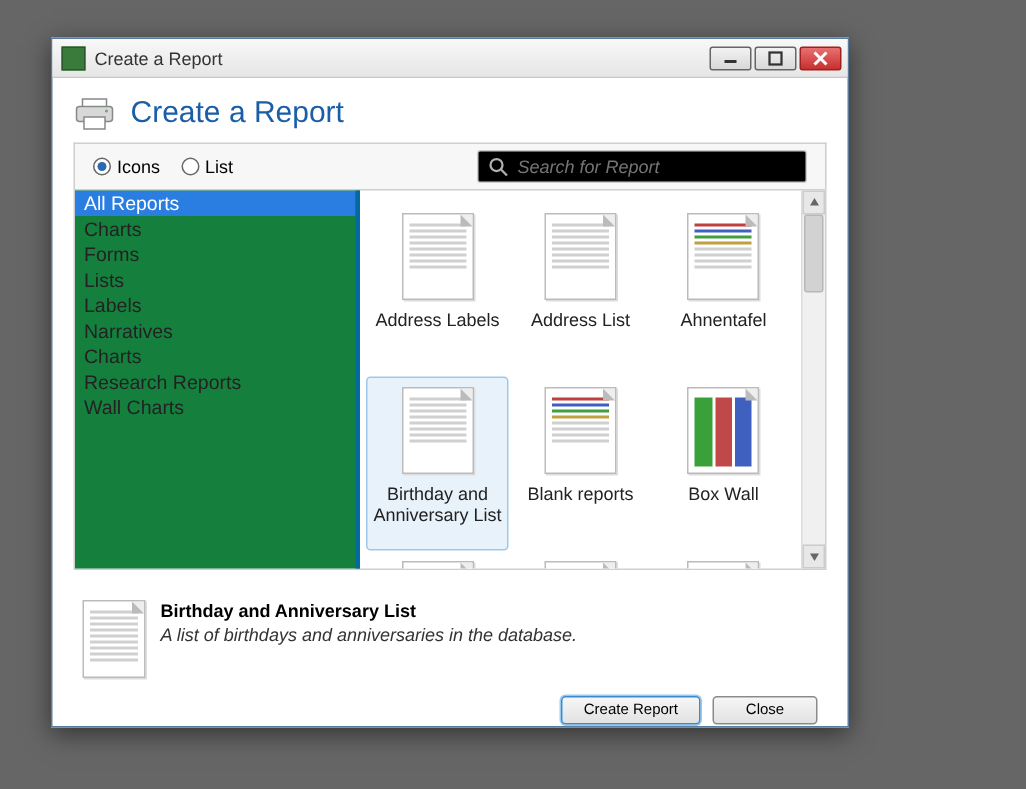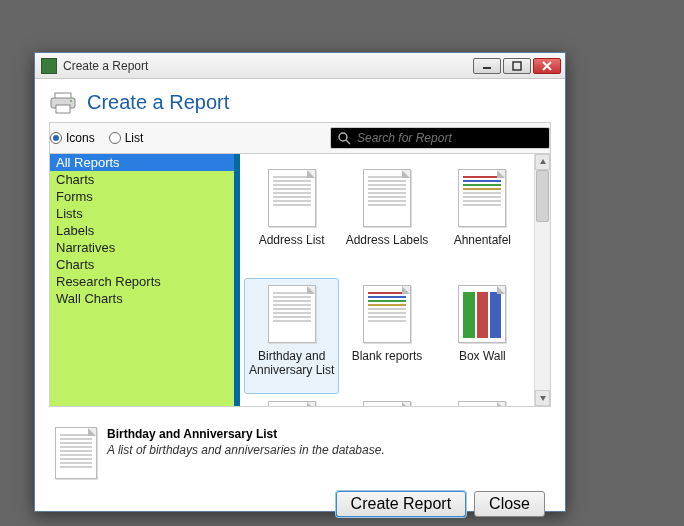--- a/index.html
+++ b/index.html
@@ -1,38 +1,38 @@
 <!DOCTYPE html>
 <html><head>
 <meta charset="utf-8">
 <style>
   * { box-sizing: border-box; margin: 0; padding: 0; }
   body { font-family: "Segoe UI", Tahoma, sans-serif; font-size: 12px; background: #666; width: 684px; height: 526px; overflow: hidden; position: relative; }
-  .window { position: absolute; left: 34px; top: 52px; width: 532px; height: 460px; background: #fff; border: 1px solid #5a7ca0; box-shadow: 0 4px 16px rgba(0,0,0,0.5); }
+  .window { position: absolute; left: 34px; top: 25px; width: 532px; height: 460px; background: #fff; border: 1px solid #5a7ca0; box-shadow: 0 4px 16px rgba(0,0,0,0.5); }
   .titlebar { height: 26px; background: linear-gradient(to bottom, #f8f8f8, #e6e6e6); border-bottom: 1px solid #c8c8c8; display: flex; align-items: center; padding: 0 4px 0 6px; gap: 6px; }
   .title-icon { width: 16px; height: 16px; background: #3a7a3a; border: 1px solid #2a5a2a; }
   .title-text { flex: 1; font-size: 12px; color: #333; }
   .win-controls { display: flex; gap: 2px; }
   .wc { width: 28px; height: 16px; border: 1px solid #666; border-radius: 2px; display: flex; align-items: center; justify-content: center; background: linear-gradient(to bottom, #f2f2f2, #d8d8d8); cursor: pointer; }
   .wc.close { background: linear-gradient(to bottom, #e87070, #c83030); border-color: #a02020; color:#fff; }
   .wc svg { width: 10px; height: 10px; }
   .content { padding: 12px 14px 10px 14px; display: flex; flex-direction: column; height: calc(100% - 26px); }
   .header-row { display: flex; align-items: center; gap: 10px; margin-bottom: 8px; }
   .printer-icon { width: 28px; height: 22px; }
   .page-title { font-size: 20px; color: #1a5ea8; font-weight: normal; }
-  .toolbar { display: flex; align-items: center; gap: 14px; border: 1px solid #cfcfcf; border-bottom: none; background: #f7f7f7; padding: 4px 0; }
+  .toolbar { display: flex; align-items: center; gap: 14px; border: 1px solid #cfcfcf; border-bottom: none; background: #f7f7f7; padding: 4px 12px; }
   .radio-item { display: flex; align-items: center; gap: 4px; cursor: pointer; }
   .radio { width: 12px; height: 12px; border-radius: 50%; border: 1px solid #666; background: #fff; display: flex; align-items: center; justify-content: center; }
   .radio.checked::after { content: ""; width: 6px; height: 6px; border-radius: 50%; background: #2a6ab0; }
   .toolbar-spacer { flex: 1; }
   .search-box { display: flex; align-items: center; border: 1px solid #ccc; background: #000000; border-radius: 2px; padding: 2px 6px; width: 220px; height: 22px; gap: 6px; }
   .search-icon { width: 14px; height: 14px; }
   .search-input { border: none; outline: none; flex: 1; font-size: 12px; font-style: italic; color: #888; background: transparent; }
   .body-row { display: flex; border: 1px solid #cfcfcf; height: 254px; }
-  .sidebar { width: 190px; border-right: 6px solid #0369a1; background: #bef264; overflow: auto; }
+  .sidebar { width: 190px; border-right: 3px solid #0369a1; background: #15803d; overflow: auto; }
   .sidebar-item { padding: 1px 6px; font-size: 13px; color: #222; cursor: pointer; white-space: nowrap; }
   .sidebar-item.selected { background: #2a7de1; color: #fff; }
   .grid-wrap { flex: 1; position: relative; display: flex; }
   .grid { flex: 1; overflow: hidden; padding: 8px 4px; display: grid; grid-template-columns: repeat(3, 1fr); grid-auto-rows: 116px; text-align: center; }
   .report-item { display: flex; flex-direction: column; align-items: center; justify-content: flex-start; padding: 6px 2px; border: 1px solid transparent; border-radius: 3px; cursor: pointer; }
   .report-item.selected { background: #e8f2fb; border-color: #9ec8ea; }
   .thumb { width: 48px; height: 58px; background: #fff; border: 1px solid #bbb; margin-bottom: 6px; box-shadow: 1px 1px 0 #ddd; position: relative; overflow: hidden; }
   .thumb::before { content:""; position:absolute; top:0; right:0; border-style:solid; border-width:0 8px 8px 0; border-color: transparent #eee transparent transparent; }
   .thumb::after { content:""; position:absolute; top:0; right:0; border-style:solid; border-width:0 8px 8px 0; border-color: transparent transparent #bbb transparent; }
   .thumb-lines { position:absolute; top:6px; left:4px; right:4px; bottom:4px; display:flex; flex-direction:column; gap:2px; }
@@ -50,21 +50,21 @@
   .vscroll { width: 16px; background: #f0f0f0; border-left: 1px solid #dcdcdc; display: flex; flex-direction: column; }
   .vs-btn { height: 16px; background: #e8e8e8; border: 1px solid #ccc; display:flex; align-items:center; justify-content:center; cursor:pointer; }
   .vs-track { flex: 1; position: relative; }
   .vs-thumb { position: absolute; top: 0; left: 1px; right: 1px; height: 52px; background: #d2d2d2; border: 1px solid #b8b8b8; border-radius: 2px; }
   .footer { display: flex; gap: 10px; padding: 12px 6px 0 6px; margin-top: 8px; }
   .footer-thumb { width: 42px; height: 52px; }
   .footer-text { flex: 1; }
   .footer-title { font-weight: bold; font-size: 12px; margin-bottom: 2px; }
   .footer-desc { font-size: 12px; color: #333; font-style: italic; }
   .button-row { display: flex; justify-content: flex-end; gap: 8px; margin-top: 6px; padding-right: 6px; }
-  .btn { padding: 3px 14px; border: 1px solid #8a8a8a; border-radius: 3px; background: linear-gradient(to bottom,#f6f6f6,#e2e2e2); cursor: pointer; font-size: 16px; min-width: 70px; }
+  .btn { padding: 3px 14px; border: 1px solid #8a8a8a; border-radius: 3px; background: linear-gradient(to bottom,#f6f6f6,#e2e2e2); cursor: pointer; font-size: 10px; min-width: 70px; }
   .btn.primary { border-color: #3a8ad0; box-shadow: 0 0 0 1px #9ec8ea; }
 </style>
 </head>
 <body>
 
 <div class="window">
   <div class="titlebar">
     <div class="title-icon"></div>
     <div class="title-text">Create a Report</div>
     <div class="win-controls">
@@ -137,36 +137,36 @@
                   <span></span>
                   <span></span>
                   <span></span>
                   <span></span>
                   <span></span>
                   <span></span>
                   <span></span>
                   <span></span>
                 </div>
               </div>
+              <div class="item-label">Address Labels</div>
+            </div>
+            <div class="report-item">
+              <div class="thumb plain">
+                <div class="thumb-lines">
+                  <span></span>
+                  <span></span>
+                  <span></span>
+                  <span></span>
+                  <span></span>
+                  <span></span>
+                  <span></span>
+                  <span></span>
+                </div>
+              </div>
               <div class="item-label">Address List</div>
-            </div>
-            <div class="report-item">
-              <div class="thumb plain">
-                <div class="thumb-lines">
-                  <span></span>
-                  <span></span>
-                  <span></span>
-                  <span></span>
-                  <span></span>
-                  <span></span>
-                  <span></span>
-                  <span></span>
-                </div>
-              </div>
-              <div class="item-label">Address Labels</div>
             </div>
             <div class="report-item">
               <div class="thumb colorful">
                 <div class="thumb-lines">
                   <span></span>
                   <span></span>
                   <span></span>
                   <span></span>
                   <span></span>
                   <span></span>

